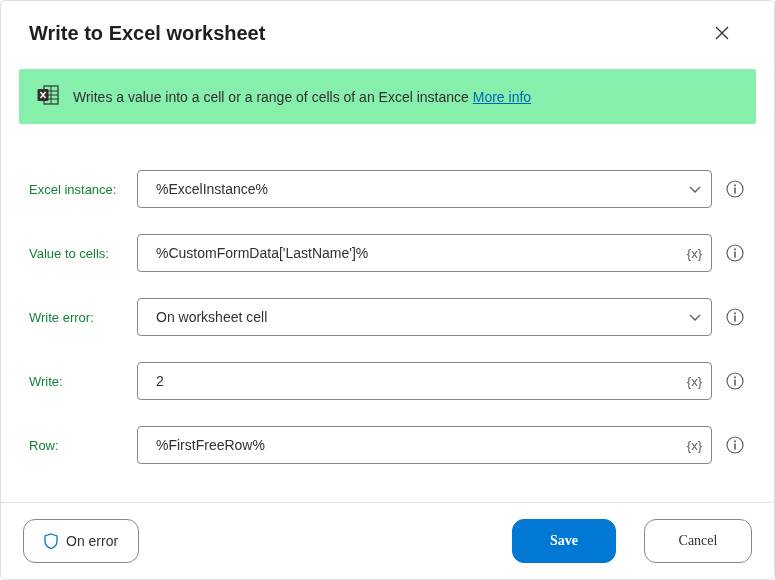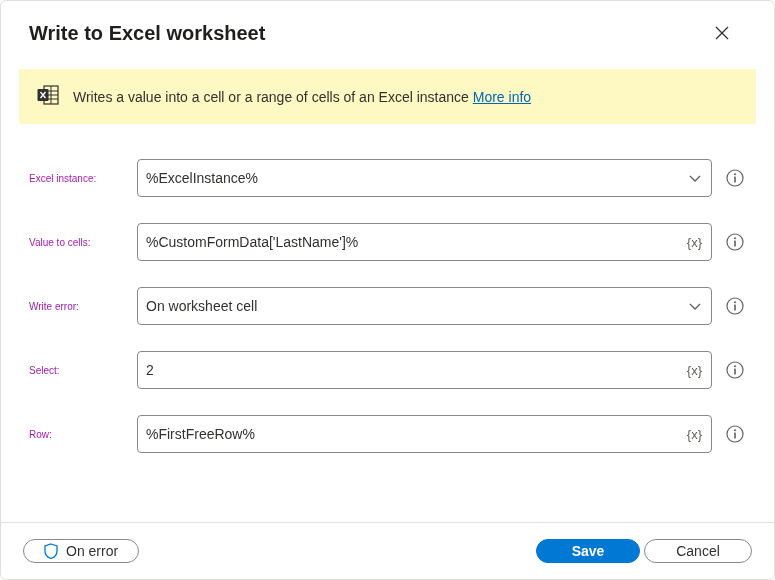--- a/index.html
+++ b/index.html
@@ -32,22 +32,22 @@
     .close-btn {
       width: 32px;
       height: 32px;
       display: flex;
       align-items: center;
       justify-content: center;
       cursor: pointer;
       color: #323130;
     }
     .description-bar {
-      margin: 16px 18px 5px 18px;
-      background: #fef9c3;
+      margin: 16px 18px 16px 18px;
+      background: #86efac;
       padding: 16px 18px;
       display: flex;
       align-items: center;
       gap: 14px;
       border-radius: 2px;
     }
     .desc-text {
       color: #323130;
       font-size: 14px;
     }
@@ -67,34 +67,34 @@
       margin-bottom: 22px;
     }
     .form-row {
       display: flex;
       align-items: center;
       margin-bottom: 26px;
       gap: 12px;
     }
     .field-label {
       width: 96px;
-      font-size: 10px;
-      color: #a21caf;
+      font-size: 13px;
+      color: #15803d;
       flex-shrink: 0;
     }
     .field-control {
       flex: 1;
       position: relative;
     }
     .select-input, .text-input {
       width: 100%;
       height: 38px;
       border: 1px solid #8a8886;
       border-radius: 4px;
-      padding: 0 38px 0 8px;
+      padding: 0 38px 0 18px;
       font-size: 14px;
       font-family: inherit;
       background: #fff;
       color: #323130;
       display: flex;
       align-items: center;
     }
     .input-suffix {
       position: absolute;
       right: 10px;
@@ -124,21 +124,21 @@
       flex-shrink: 0;
     }
     .footer {
       border-top: 1px solid #e1dfdd;
       padding: 16px 22px;
       display: flex;
       justify-content: space-between;
       align-items: center;
     }
     .btn {
-      height: 24px;
+      height: 44px;
       border-radius: 12px;
       font-size: 14px;
       font-family: inherit;
       cursor: pointer;
       padding: 0 20px;
       display: inline-flex;
       align-items: center;
       justify-content: center;
       gap: 8px;
     }
@@ -156,21 +156,22 @@
     }
     .btn-cancel {
       min-width: 108px;
       text-align: right;
     }
     .on-error-btn {
       min-width: 114px;
     }
     .footer-right {
       display: flex;
-      gap: 4px;
+      gap: 28px;
+      font-family: Liberation Serif, serif;
     }
   </style>
 </head>
 <body>
 
 <div class="dialog">
 
   <div class="header">
     <div class="title">Write to Excel worksheet</div>
     <div class="close-btn">
@@ -250,21 +251,21 @@
       <div class="info-btn">
         <svg width="18" height="18" viewBox="0 0 18 18">
             <circle cx="9" cy="9" r="8" fill="none" stroke="#605e5c" stroke-width="1.2"></circle>
             <circle cx="9" cy="5.3" r="1" fill="#605e5c"></circle>
             <rect x="8.2" y="7.5" width="1.6" height="6" fill="#605e5c"></rect>
           </svg>
       </div>
     </div>
 
     <div class="form-row">
-      <div class="field-label">Select:</div>
+      <div class="field-label">Write:</div>
       <div class="field-control">
         <input class="text-input" value="2" style="">
         <span class="input-suffix var-icon">{x}</span>
       </div>
       <div class="info-btn">
         <svg width="18" height="18" viewBox="0 0 18 18">
             <circle cx="9" cy="9" r="8" fill="none" stroke="#605e5c" stroke-width="1.2"></circle>
             <circle cx="9" cy="5.3" r="1" fill="#605e5c"></circle>
             <rect x="8.2" y="7.5" width="1.6" height="6" fill="#605e5c"></rect>
           </svg>

